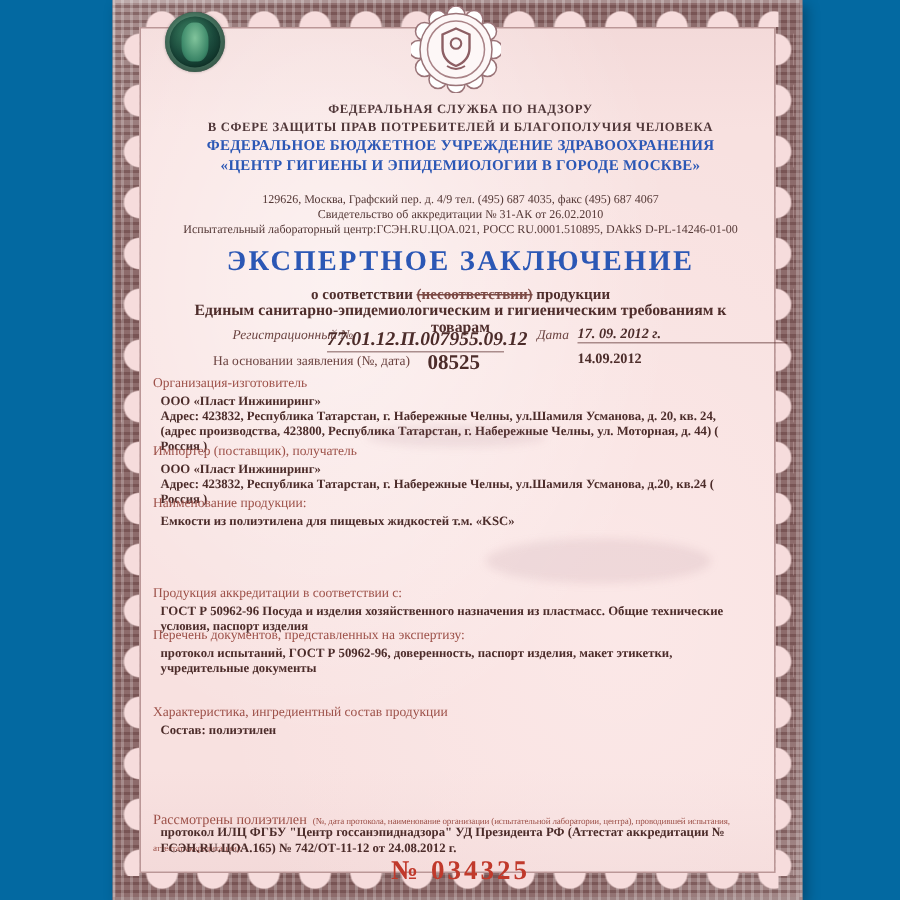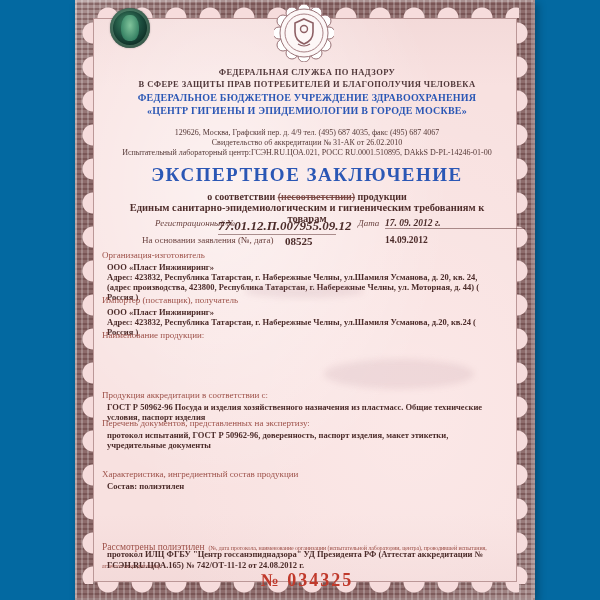--- a/index.html
+++ b/index.html
@@ -133,34 +133,35 @@
 
         <div style="top:199px;height:14px;font-style:italic;">
           <span class="field-label" style="position:absolute;left:45px;">Регистрационный №</span>
           <span class="val u" style="position:absolute;left:108px;width:118px;font-size:13px;">77.01.12.П.007955.09.12</span>
           <span class="field-label" style="position:absolute;left:248px;">Дата</span>
           <span class="val u" style="position:absolute;left:275px;width:140px;font-size:9.5px;">17. 09. 2012 г.</span>
         </div>
 
         <div style="top:216px;height:14px;">
           <span class="field-label" style="position:absolute;left:20px;margin-left:12px;">На основании заявления (№, дата)</span>
-          <span class="val" style="position:absolute;left:142px;font-size:11px;padding-left:33px;">08525</span>
+          <span class="val" style="position:absolute;left:142px;font-size:14px;padding-left:33px;">08525</span>
           <span class="val" style="position:absolute;left:275px;font-size:9.5px;">14.09.2012</span>
         </div>
 
         <div class="lbl" style="top:231px;left:8px;">Организация-изготовитель</div>
         <div class="val" style="top:243px;left:13px;">ООО «Пласт Инжиниринг»</div>
         <div class="val" style="top:253px;left:13px;">Адрес: 423832, Республика Татарстан, г. Набережные Челны, ул.Шамиля Усманова, д. 20, кв. 24,</div>
         <div class="val" style="top:263px;left:13px;">(адрес производства, 423800, Республика Татарстан, г. Набережные Челны, ул. Моторная, д. 44) ( Россия )</div>
 
         <div class="lbl" style="top:276px;left:8px;">Импортер (поставщик), получатель</div>
         <div class="val" style="top:288px;left:13px;">ООО «Пласт Инжиниринг»</div>
         <div class="val" style="top:298px;left:13px;">Адрес: 423832, Республика Татарстан, г. Набережные Челны, ул.Шамиля Усманова, д.20, кв.24 ( Россия )</div>
 
         <div class="lbl" style="top:311px;left:8px;">Наименование продукции:</div>
+        <div class="val" style="top:323px;left:13px;">Емкости из полиэтилена для пищевых жидкостей т.м. «KSC»</div>
 
         <div class="lbl" style="top:371px;left:8px;">Продукция аккредитации в соответствии с:</div>
         <div class="val" style="top:383px;left:13px;">ГОСТ Р 50962-96 Посуда и изделия хозяйственного назначения из пластмасс. Общие технические условия, паспорт изделия</div>
 
         <div class="lbl" style="top:399px;left:8px;">Перечень документов, представленных на экспертизу:</div>
         <div class="val" style="top:411px;left:13px;">протокол испытаний, ГОСТ Р 50962-96, доверенность, паспорт изделия, макет этикетки, учредительные документы</div>
 
         <div class="lbl" style="top:450px;left:8px;">Характеристика, ингредиентный состав продукции</div>
         <div class="val" style="top:462px;left:13px;">Состав: полиэтилен</div>
 

